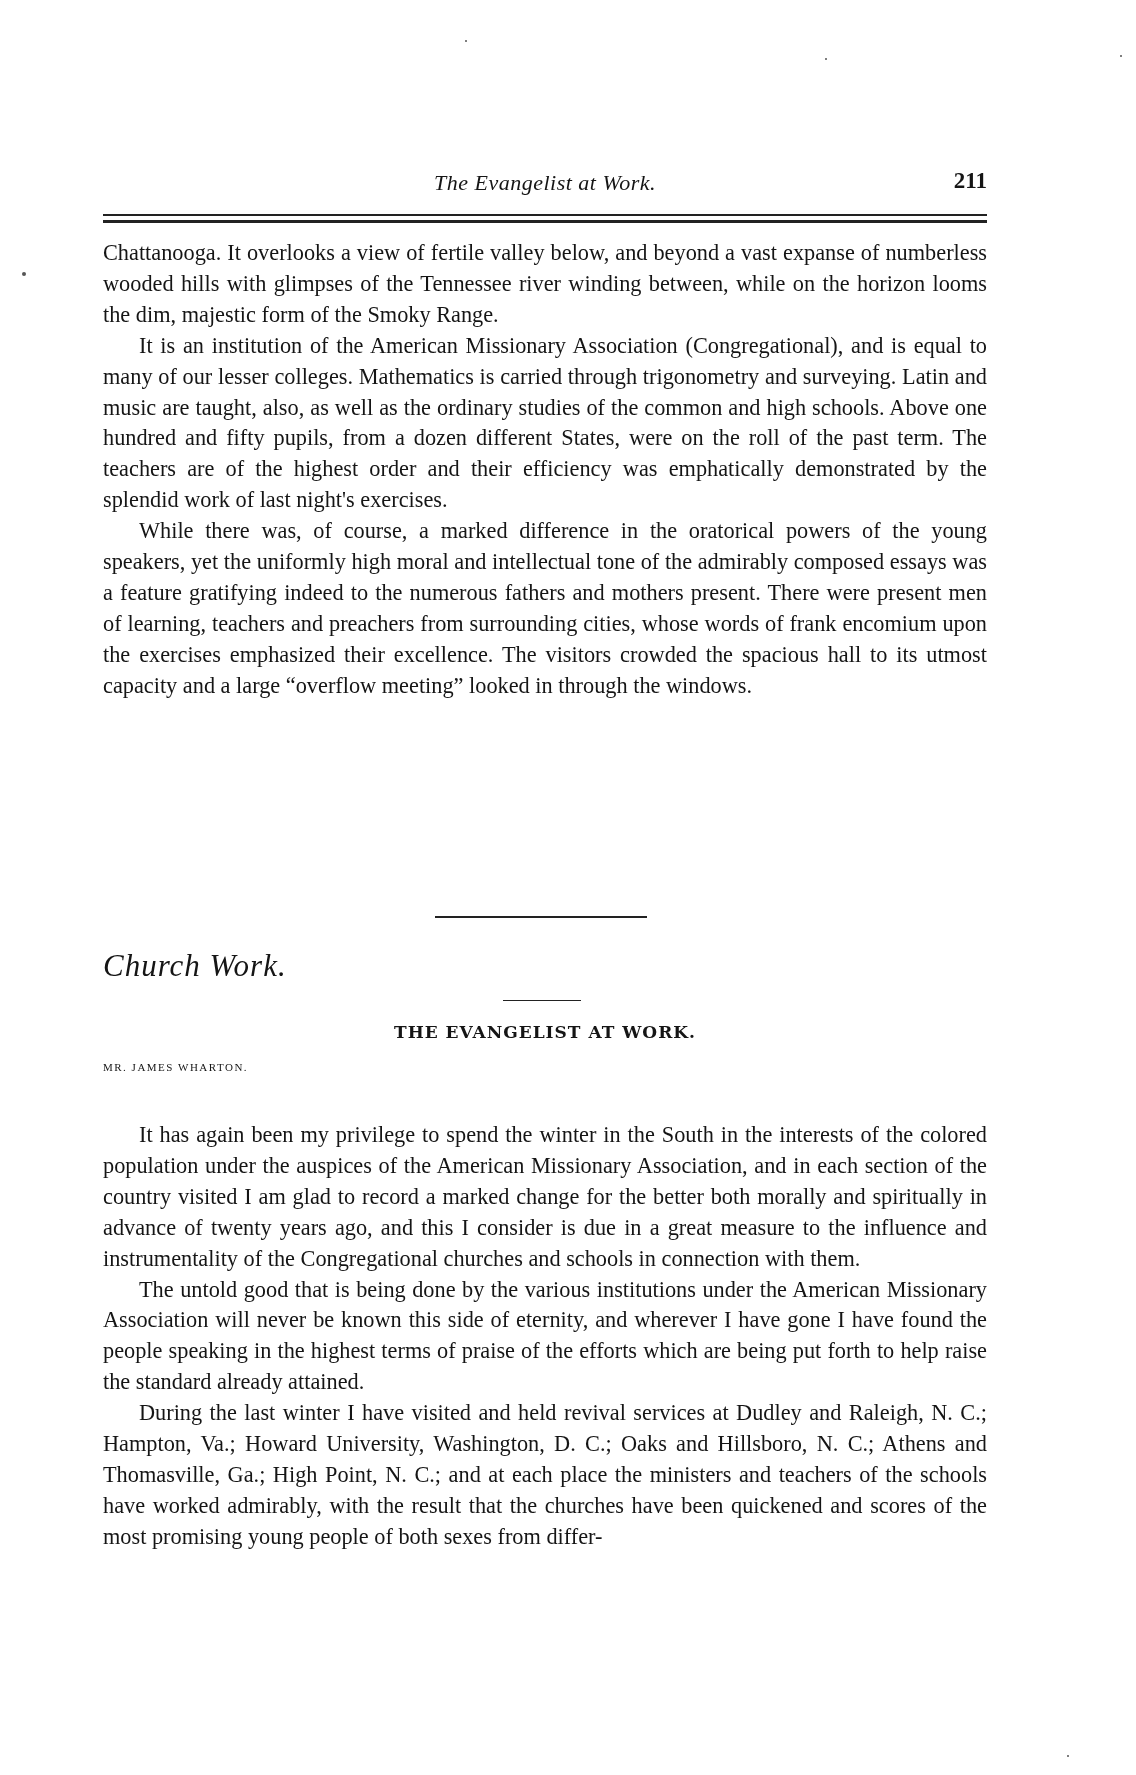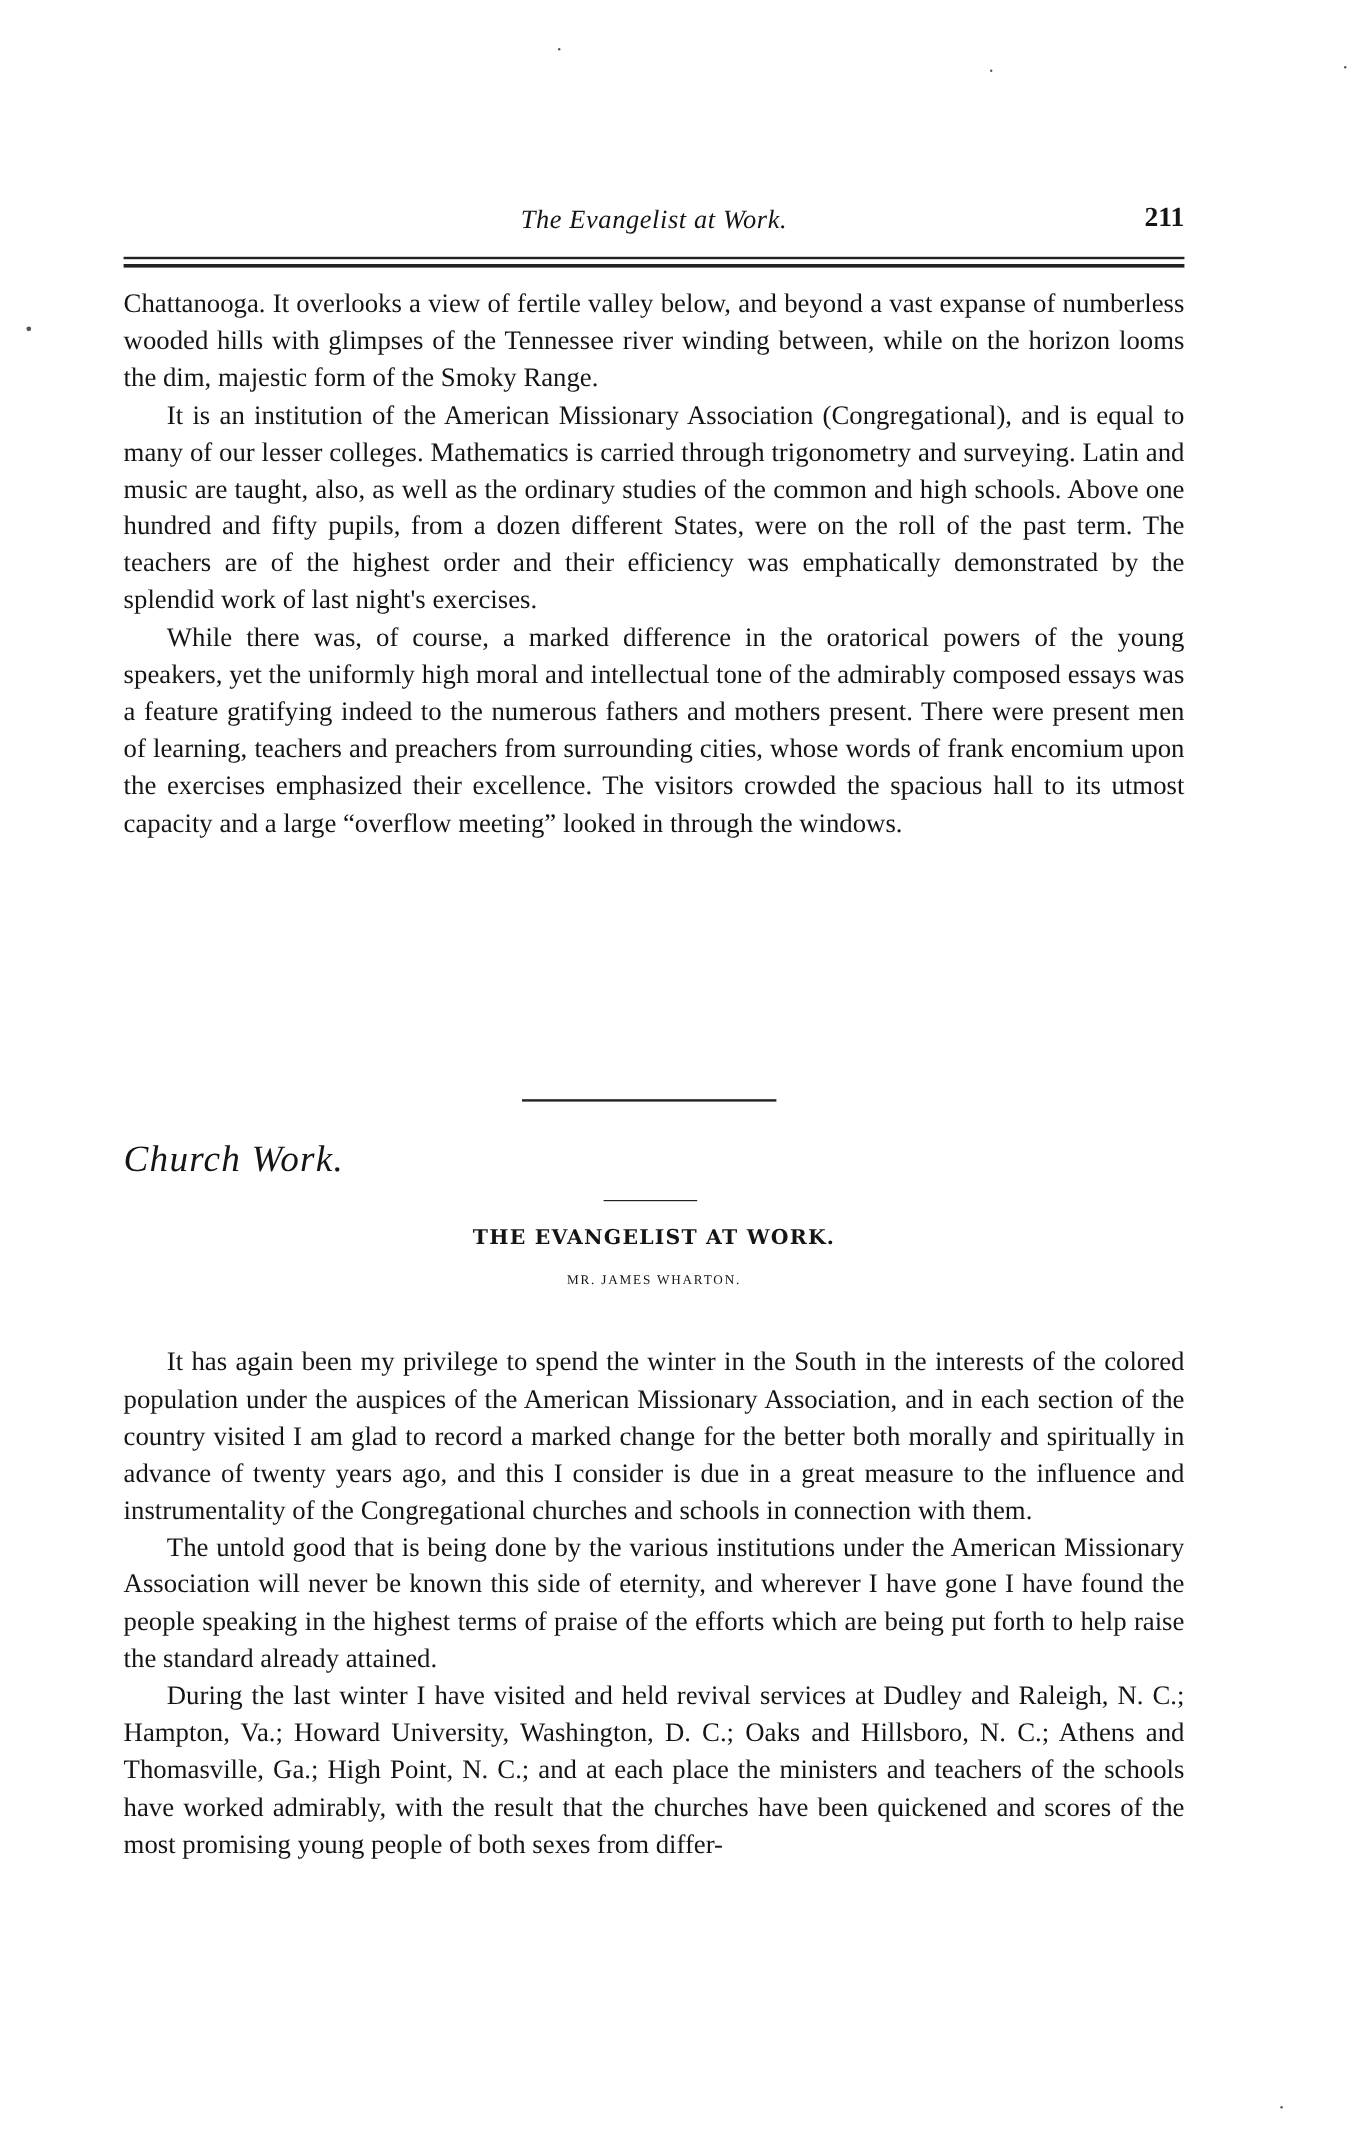--- a/index.html
+++ b/index.html
@@ -10,21 +10,21 @@
   .page-number { position: absolute; right: 0; top: 0; font-weight: bold; font-size: 23px; }
   .rule-double { position: absolute; top: 214px; left: 0; width: 884px; height: 9px; border-top: 2px solid #222; border-bottom: 3px solid #222; box-sizing: border-box; }
   .body-text { font-size: 22.3px; line-height: 30.9px; text-align: justify; margin: 0; }
   .para { margin: 0; text-indent: 0; }
   .para.indent { text-indent: 36px; }
   .block1 { position: absolute; top: 238px; left: 0; width: 884px; }
   .sec-rule { position: absolute; top: 916px; left: 332px; width: 212px; height: 0; border-top: 2px solid #222; }
   .section-title { position: absolute; top: 938px; left: 0; width: 884px; text-align: left; font-style: italic; font-size: 31px; letter-spacing: 1px; margin-top: 10px; }
   .short-rule { position: absolute; top: 1000px; left: 400px; width: 78px; border-top: 1px solid #222; }
   .article-heading { position: absolute; top: 1022px; left: 0; width: 884px; text-align: center; font-family: "DejaVu Serif", serif; font-weight: bold; font-size: 17px; letter-spacing: 1px; }
-  .byline { position: absolute; top: 1061px; left: 0; width: 884px; text-align: center; font-size: 11px; letter-spacing: 1.5px; }
+  .byline { position: absolute; top: 1061px; left: 0; width: 884px; text-align: left; font-size: 11px; letter-spacing: 1.5px; }
   .block2 { position: absolute; top: 1120px; left: 0; width: 884px; }
   .speck { position: absolute; width: 2px; height: 2px; background: #555; border-radius: 1px; }
 </style>
 </head>
 <body>
 
 <div class="page">
 
   <div class="running-head">
     <div class="running-title">The Evangelist at Work.</div>

